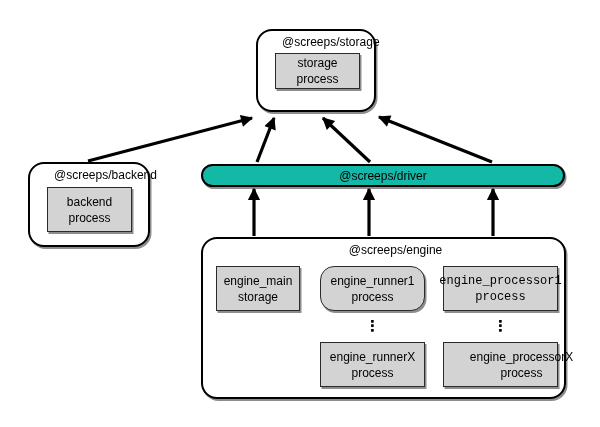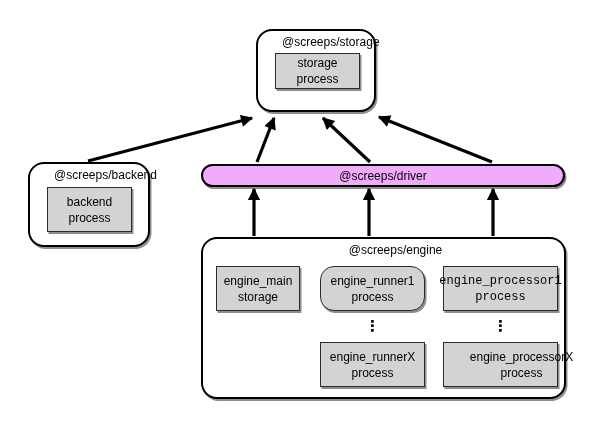--- a/index.html
+++ b/index.html
@@ -12,21 +12,21 @@
     position:absolute; box-sizing:border-box;
     background:#ffffff; border:2px solid #000;
     border-radius:16px; box-shadow:1.5px 2px 0 #8d8d8d;
   }
   .group-title {
     position:absolute; left:0; right:0; top:4px;
     text-align:center; font-size:12px; line-height:14px; white-space:nowrap;padding-left:24px;
   }
   .pill {
     position:absolute; box-sizing:border-box;
-    background:#f0abfc; border:2px solid #000; border-radius:12px;
+    background:#14b8a6; border:2px solid #000; border-radius:12px;
     box-shadow:1.5px 2px 0 #8d8d8d;
     display:flex; align-items:center; justify-content:center;
     font-size:12px; white-space:nowrap;
   }
   .process-box {
     position:absolute; box-sizing:border-box;
     background:#d3d3d3; border:1.5px solid #2b2b2b;
     box-shadow:1.5px 2px 0 #8d8d8d;
     display:flex; align-items:center; justify-content:center;
     text-align:center; font-size:12px; line-height:16px;

